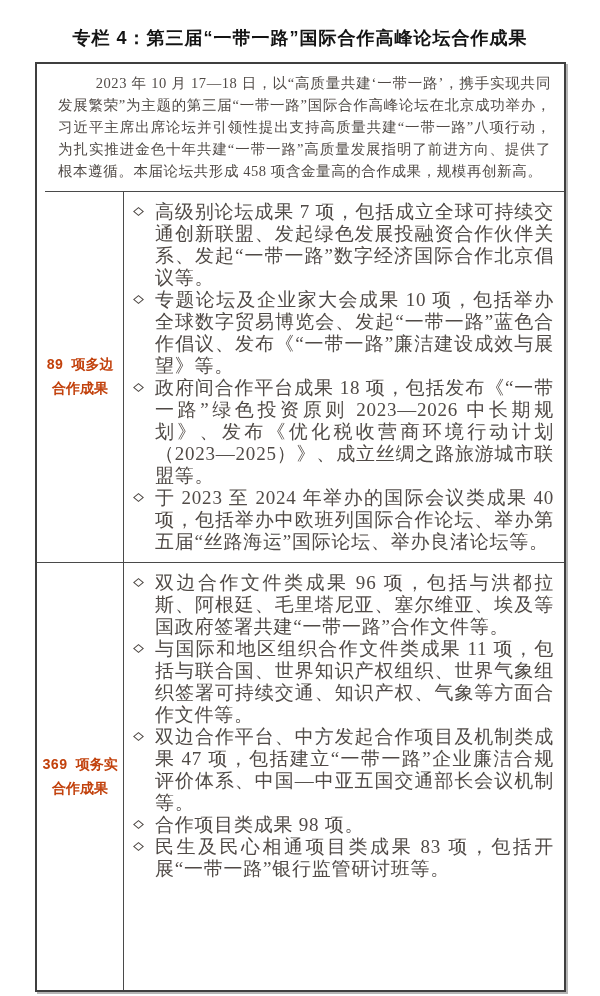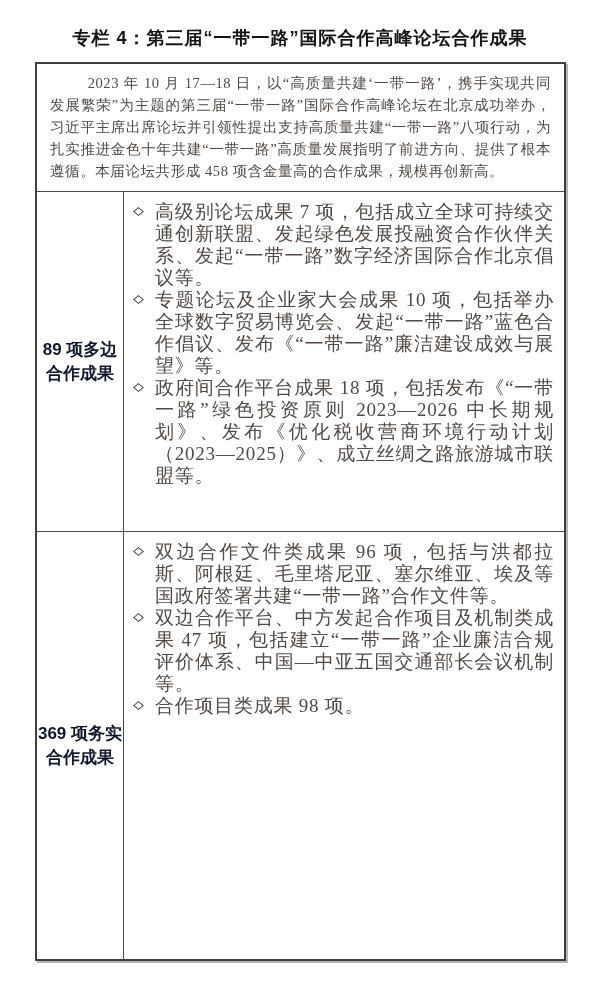--- a/index.html
+++ b/index.html
@@ -28,20 +28,21 @@
     width: 531px;
     border: 2px solid #3f3f3f;
     box-shadow: 2px 2px 0 rgba(90,90,90,0.45);
     background: #fff;
   }
 
   .intro-row {
     min-height: 117px;
     border-bottom: 1.5px solid #4a4a4a;
     padding: 8px 13px 9px 13px;
+    margin-left: 8px;
   }
   .intro-text {
     font-size: 14.5px;
     line-height: 22px;
     color: #504a46;
     text-align: justify;
     text-indent: 2.6em;
     letter-spacing: 0.04em;
   }
 
@@ -53,25 +54,25 @@
   .section-row.last  { min-height: 427px; }
 
   .label-cell {
     display: flex;
     flex-direction: column;
     align-items: center;
     justify-content: center;
     padding: 4px 2px;
   }
   .label-line {
-    font-family: Liberation Sans, sans-serif;
+    font-family: Liberation Mono, monospace;
     font-weight: 700;
-    font-size: 17px;
+    font-size: 14px;
     line-height: 24px;
-    color: #0f172a;
+    color: #c2410c;
     white-space: nowrap;
   }
 
   .items-cell {
     border-left: 1.5px solid #4a4a4a;
     padding: 9px 10px 9px 6px;
   }
 
   .list-item { display: flex; align-items: flex-start; }
   .bullet-col {
@@ -126,44 +127,62 @@
               <i class="diamond"></i>
             </span>
           <div class="item-text">专题论坛及企业家大会成果 10 项，包括举办全球数字贸易博览会、发起“一带一路”蓝色合作倡议、发布《“一带一路”廉洁建设成效与展望》等。</div>
         </div>
         <div class="list-item">
           <span class="bullet-col">
               <i class="diamond"></i>
             </span>
           <div class="item-text">政府间合作平台成果 18 项，包括发布《“一带一路”绿色投资原则 2023—2026 中长期规划》、发布《优化税收营商环境行动计划（2023—2025）》、成立丝绸之路旅游城市联盟等。</div>
         </div>
+        <div class="list-item">
+          <span class="bullet-col">
+              <i class="diamond"></i>
+            </span>
+          <div class="item-text">于 2023 至 2024 年举办的国际会议类成果 40 项，包括举办中欧班列国际合作论坛、举办第五届“丝路海运”国际论坛、举办良渚论坛等。</div>
+        </div>
       </div>
     </div>
 
     <div class="section-row last">
       <div class="label-cell">
         <span class="label-line">369 项务实</span>
         <span class="label-line">合作成果</span>
       </div>
       <div class="items-cell">
         <div class="list-item">
           <span class="bullet-col">
               <i class="diamond"></i>
             </span>
           <div class="item-text">双边合作文件类成果 96 项，包括与洪都拉斯、阿根廷、毛里塔尼亚、塞尔维亚、埃及等国政府签署共建“一带一路”合作文件等。</div>
         </div>
         <div class="list-item">
           <span class="bullet-col">
               <i class="diamond"></i>
             </span>
+          <div class="item-text">与国际和地区组织合作文件类成果 11 项，包括与联合国、世界知识产权组织、世界气象组织签署可持续交通、知识产权、气象等方面合作文件等。</div>
+        </div>
+        <div class="list-item">
+          <span class="bullet-col">
+              <i class="diamond"></i>
+            </span>
           <div class="item-text">双边合作平台、中方发起合作项目及机制类成果 47 项，包括建立“一带一路”企业廉洁合规评价体系、中国—中亚五国交通部长会议机制等。</div>
         </div>
         <div class="list-item">
           <span class="bullet-col">
               <i class="diamond"></i>
             </span>
           <div class="item-text">合作项目类成果 98 项。</div>
         </div>
+        <div class="list-item">
+          <span class="bullet-col">
+              <i class="diamond"></i>
+            </span>
+          <div class="item-text">民生及民心相通项目类成果 83 项，包括开展“一带一路”银行监管研讨班等。</div>
+        </div>
       </div>
     </div>
 
   </div>
 </div>
 
 </body></html>

